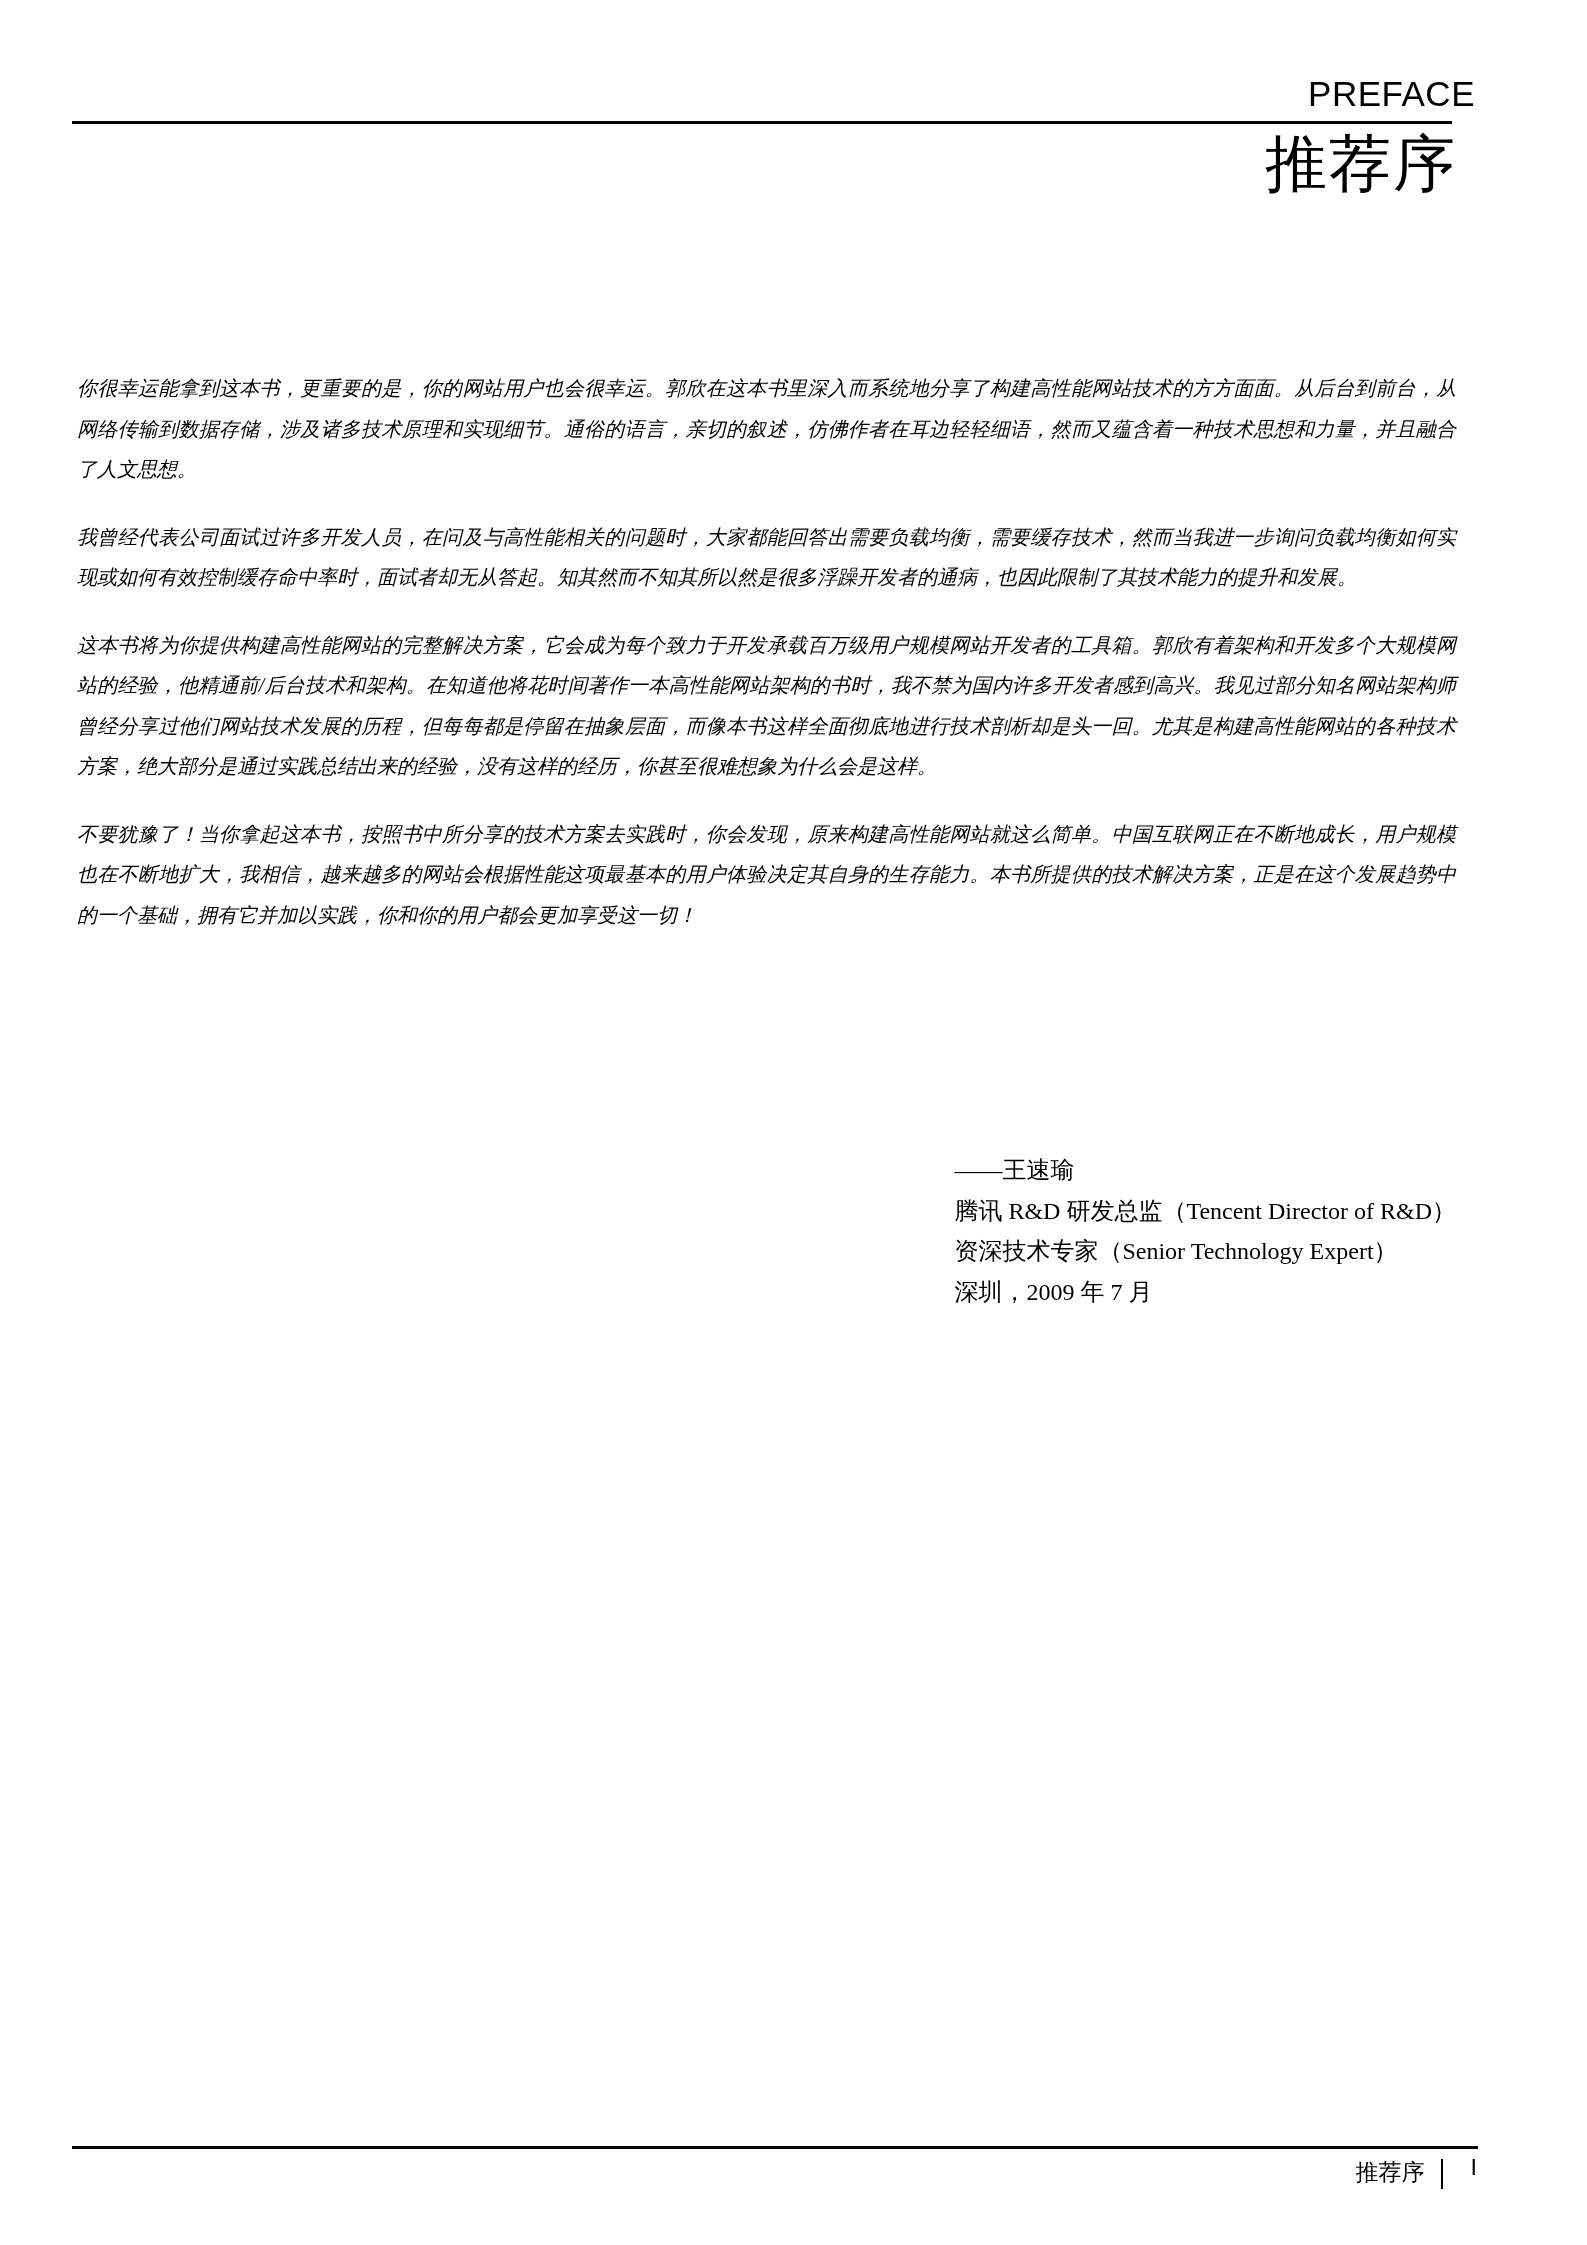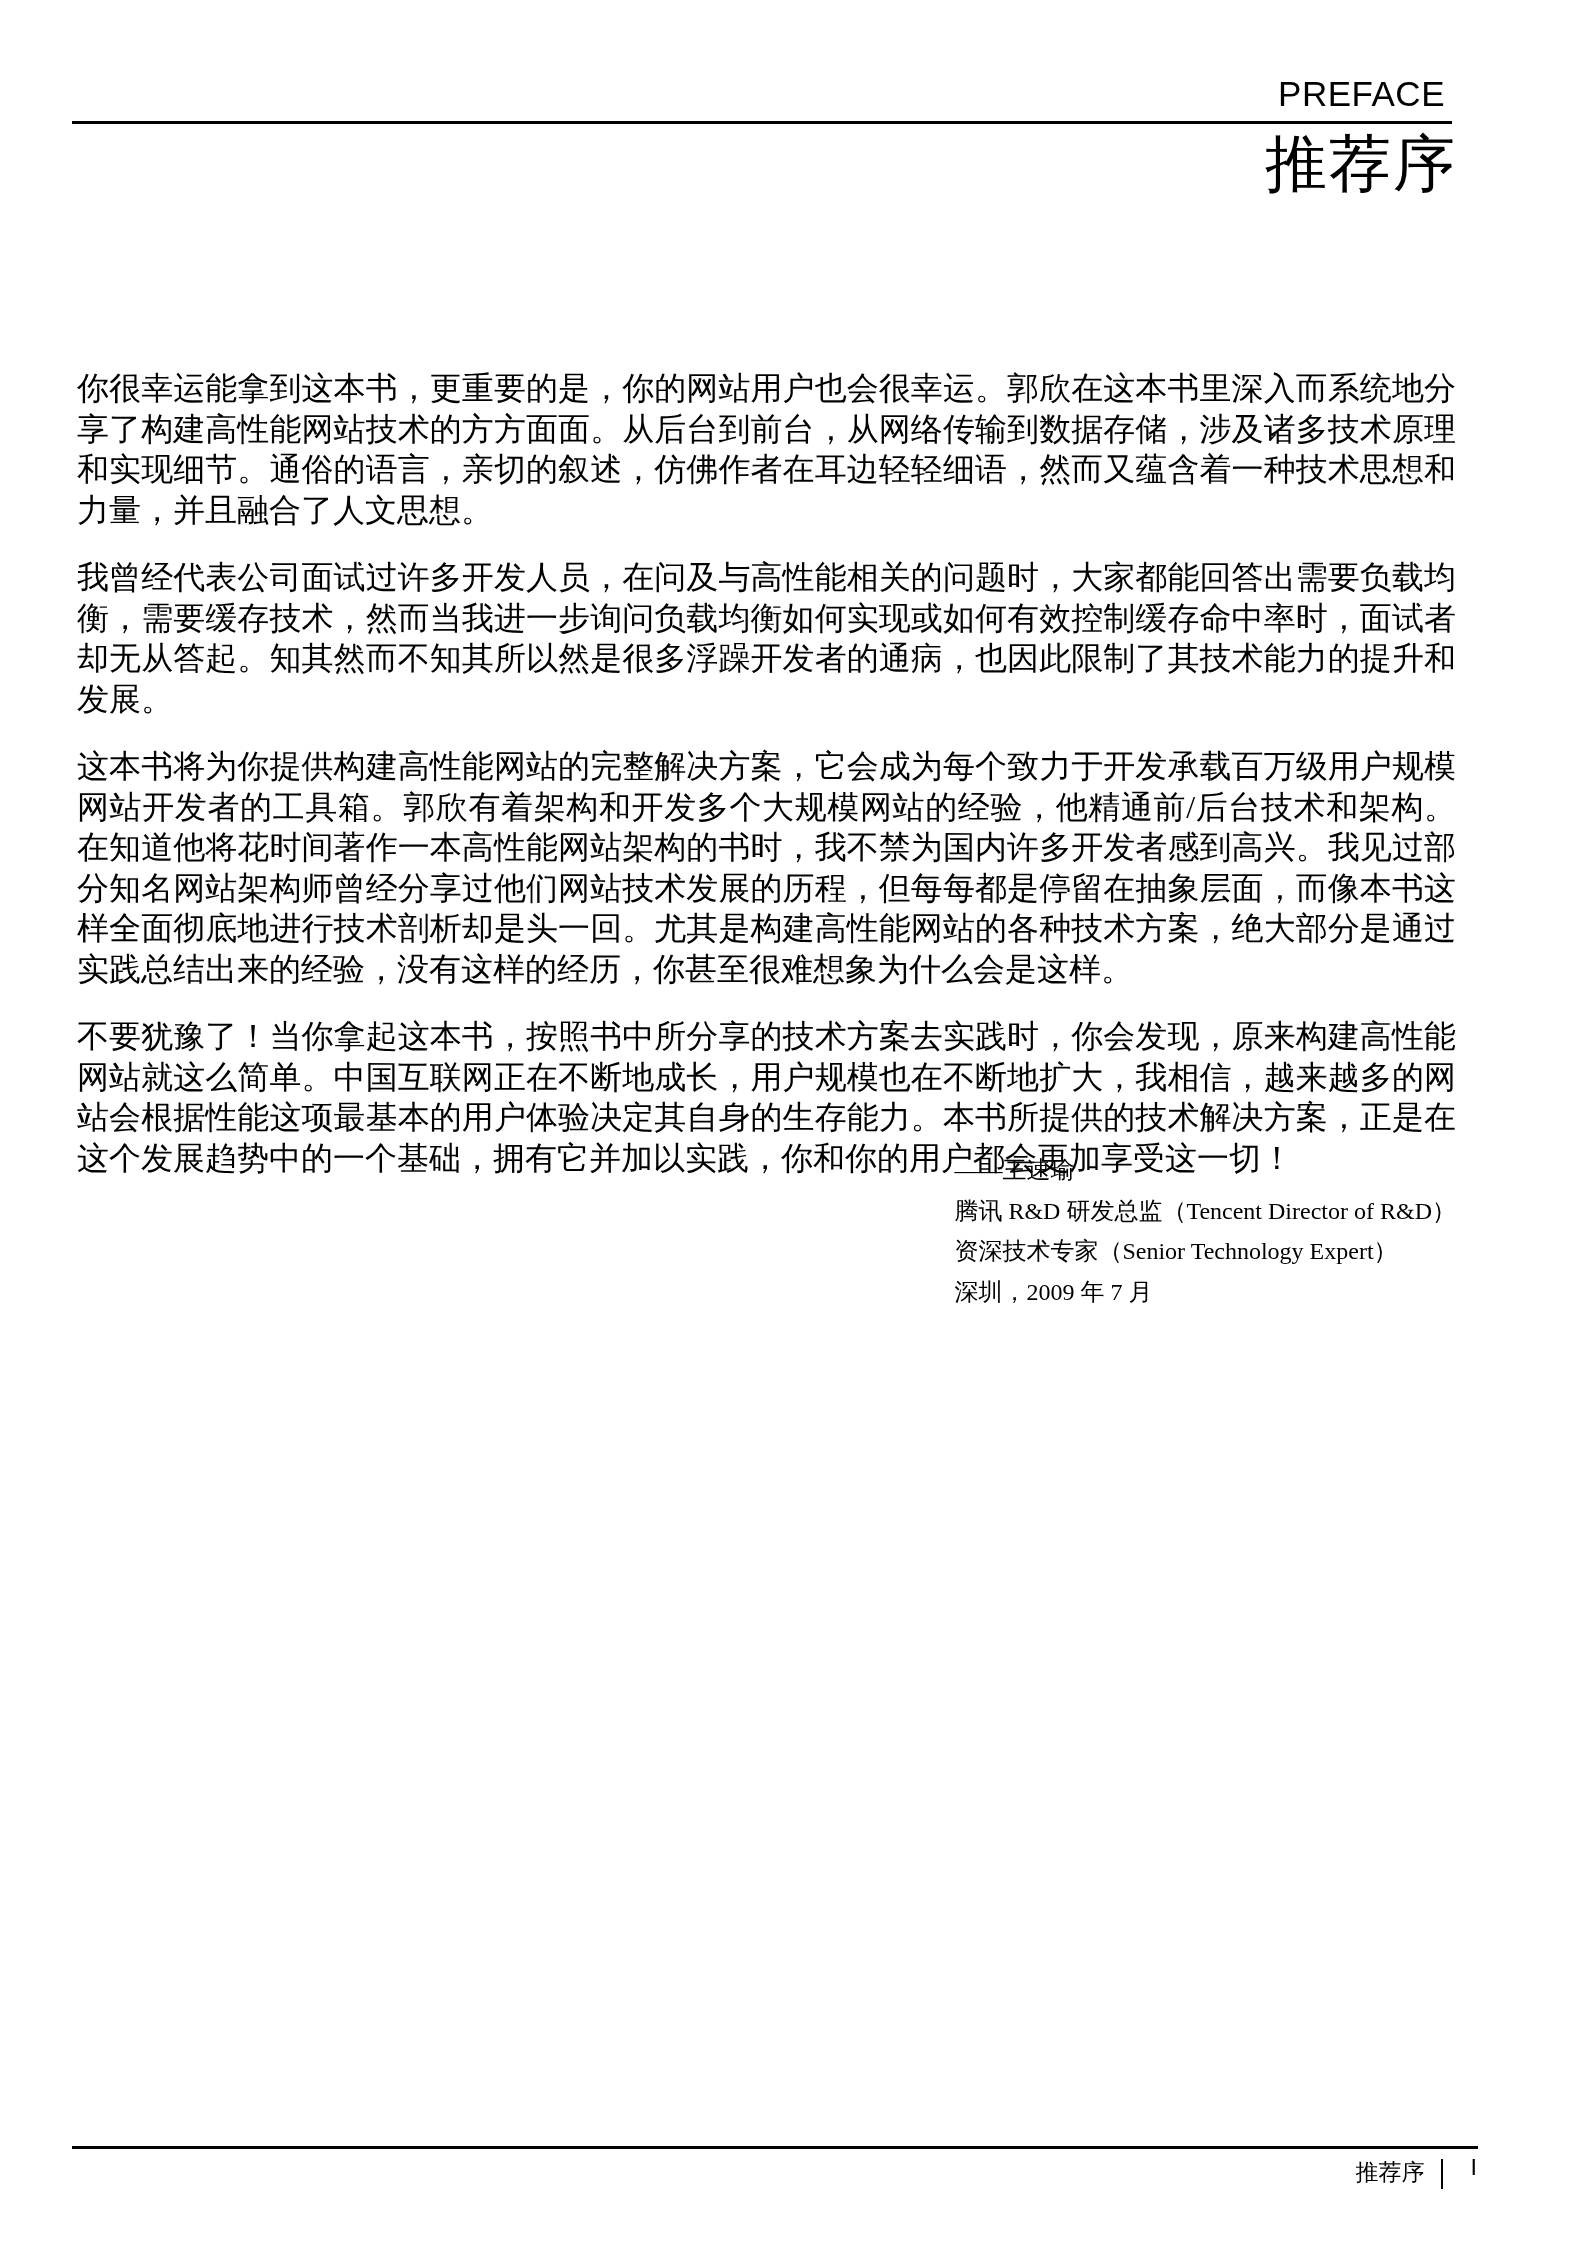--- a/index.html
+++ b/index.html
@@ -2,36 +2,36 @@
 <html><head>
   <meta charset="utf-8">
   <style>
     html, body { margin: 0; padding: 0; background: #ffffff; }
     body {
       width: 1587px; height: 2245px; position: relative; overflow: hidden;
       color: #000000;
       font-family: "Liberation Serif", "DejaVu Serif", serif;
     }
     .header-en {
-      position: absolute; right: 142px; top: 74px;
+      position: absolute; right: 112px; top: 74px;
       font-family: "Liberation Sans", "DejaVu Sans", sans-serif;
       font-size: 35px; line-height: 40px; letter-spacing: 0.5px; text-align: right;
     }
     .top-rule {
       position: absolute; left: 72px; top: 121px; width: 1380px; height: 3px; background: #000;
     }
     .header-cn {
       position: absolute; right: 130px; top: 128px;
       font-family: "DejaVu Sans", "Liberation Sans", sans-serif;
       font-size: 62px; line-height: 72px; letter-spacing: 2px;
     }
     .body-text {
       position: absolute; left: 77px; top: 368px; width: 1379px;
-      font-size: 32px; line-height: 40.5px;
-      text-align: justify; text-justify: inter-character;
+      font-size: 20px; line-height: 40.5px;
+      text-align: justify; text-justify: inter-character; font-style: italic;
     }
     .body-text p { margin: 0 0 27px 0; }
     .signature {
       position: absolute; right: 131px; top: 1150px;
       font-size: 24px; line-height: 40.5px;
     }
     .signature div { white-space: nowrap; }
     .bottom-rule {
       position: absolute; left: 72px; top: 2146px; width: 1406px; height: 3px; background: #000;
     }

